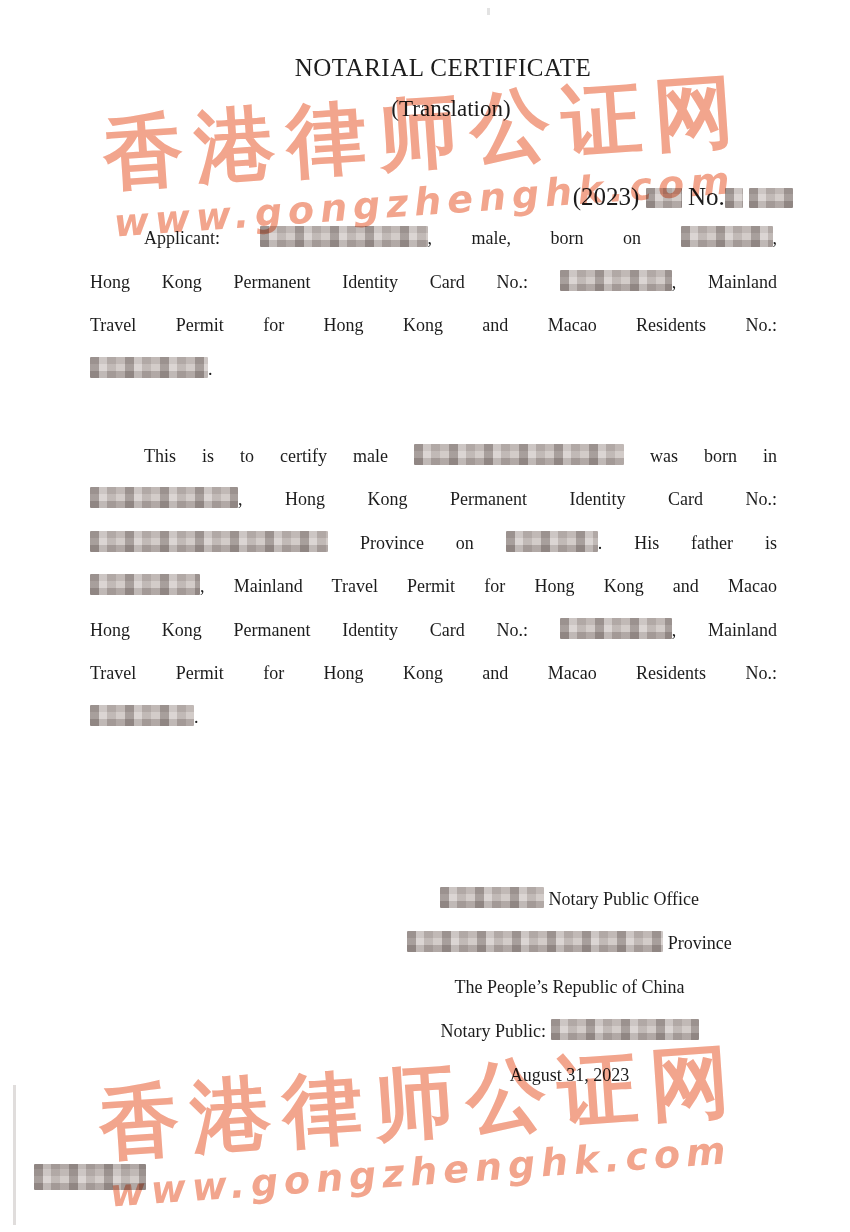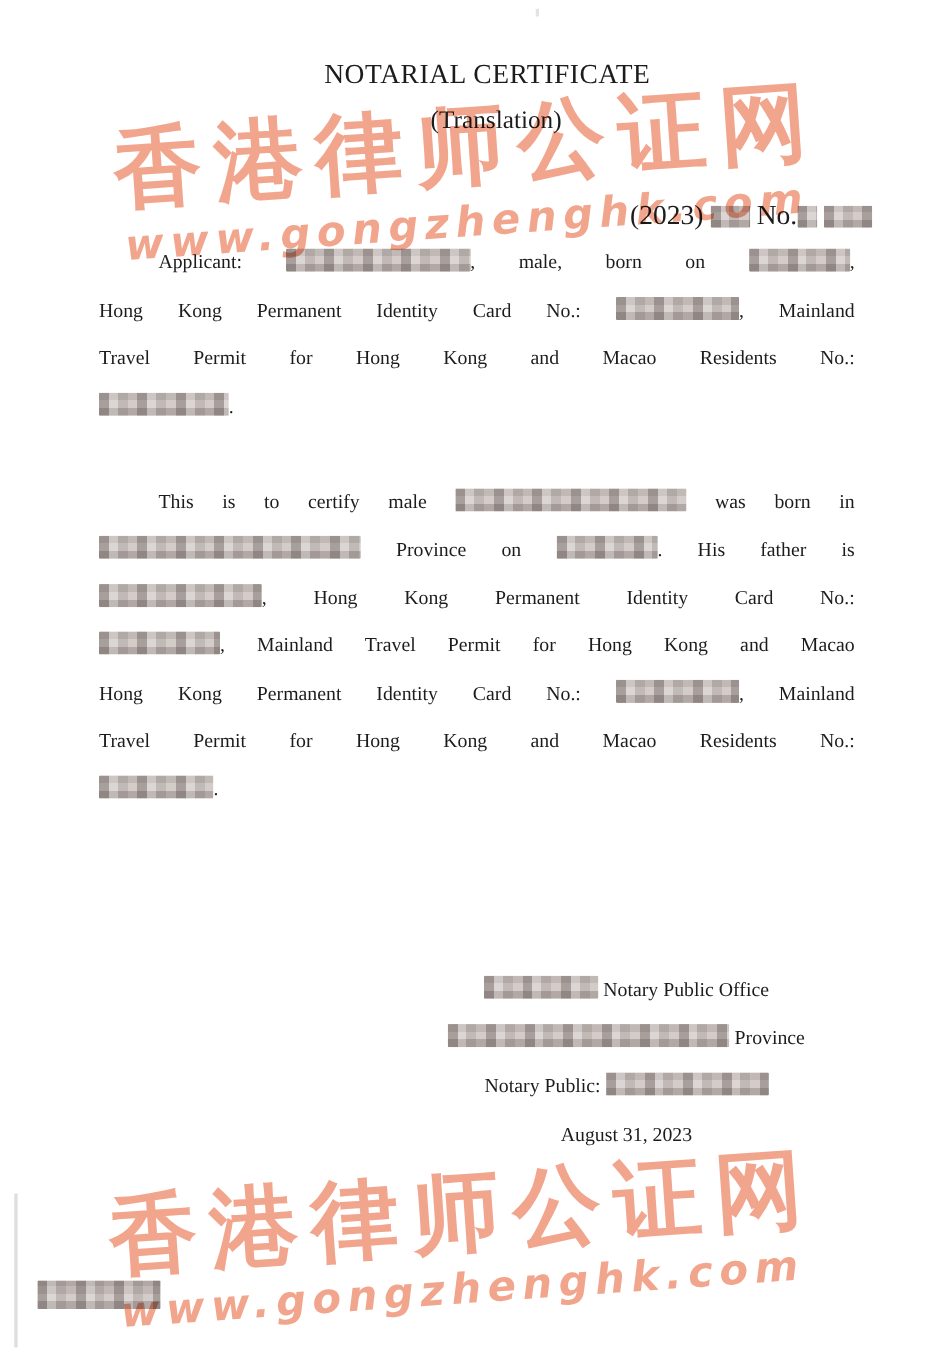--- a/index.html
+++ b/index.html
@@ -91,36 +91,37 @@
     <div class="ln jl"><span>Hong Kong Permanent Identity Card No.:</span> <span class="rd" style="width:112px;"></span><span>, Mainland</span></div>
 
     <div class="ln jl">Travel Permit for Hong Kong and Macao Residents No.:</div>
 
     <div class="ln nl"><span class="rd" style="width:118px;"></span><span>.</span></div>
 
     <div class="ln nl"><span class="ind"></span></div>
 
     <div class="ln jl"><span class="ind"></span><span>This is to certify male</span> <span class="rd" style="width:210px;"></span> <span>was born in</span></div>
 
+    <div class="ln jl"><span class="rd" style="width:148px;"></span><span>, Hong Kong Permanent Identity Card No.:</span></div>
+
     <div class="ln jl"><span class="rd" style="width:238px;"></span> <span>Province on</span> <span class="rd" style="width:92px;"></span><span>. His father is</span></div>
-
-    <div class="ln jl"><span class="rd" style="width:148px;"></span><span>, Hong Kong Permanent Identity Card No.:</span></div>
 
     <div class="ln jl"><span class="rd" style="width:110px;"></span><span>, Mainland Travel Permit for Hong Kong and Macao</span></div>
 
 
     <div class="ln jl"><span>Hong Kong Permanent Identity Card No.:</span> <span class="rd" style="width:112px;"></span><span>, Mainland</span></div>
 
     <div class="ln jl">Travel Permit for Hong Kong and Macao Residents No.:</div>
 
     <div class="ln nl"><span class="rd" style="width:104px;"></span><span>.</span></div>
 
     <div class="sig">
       <div class="ln"><span class="rd" style="width:104px;"></span> <span>Notary Public Office</span></div>
       <div class="ln"><span class="rd" style="width:256px;"></span> <span>Province</span></div>
+      <div class="ln">The People’s Republic of China</div>
       <div class="ln"><span>Notary Public:</span> <span class="rd" style="width:148px;"></span></div>
       <div class="ln">August 31, 2023</div>
     </div>
 
   </div>
 
   <span class="rd corner-redact"></span>
   <div class="edge-shadow"></div>
 
   <div class="wm wm-top" style="color: rgb(242, 165, 141);">

